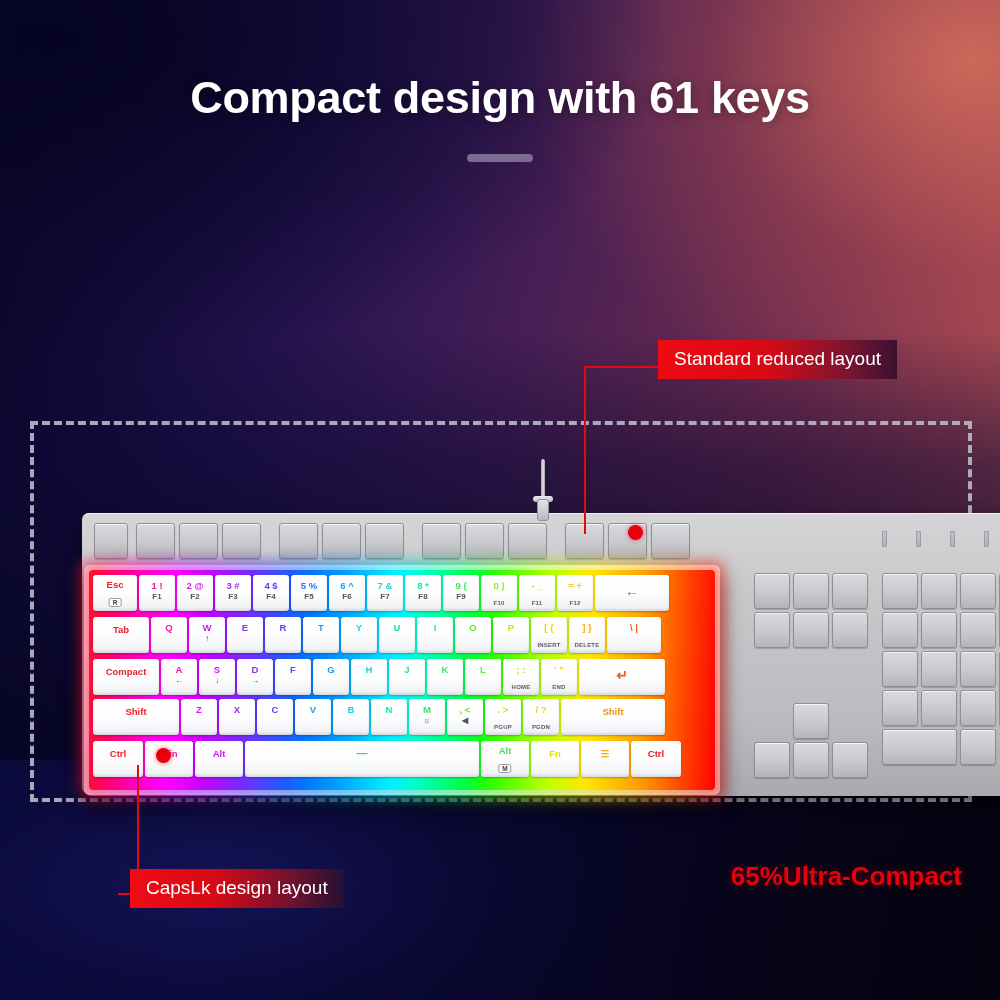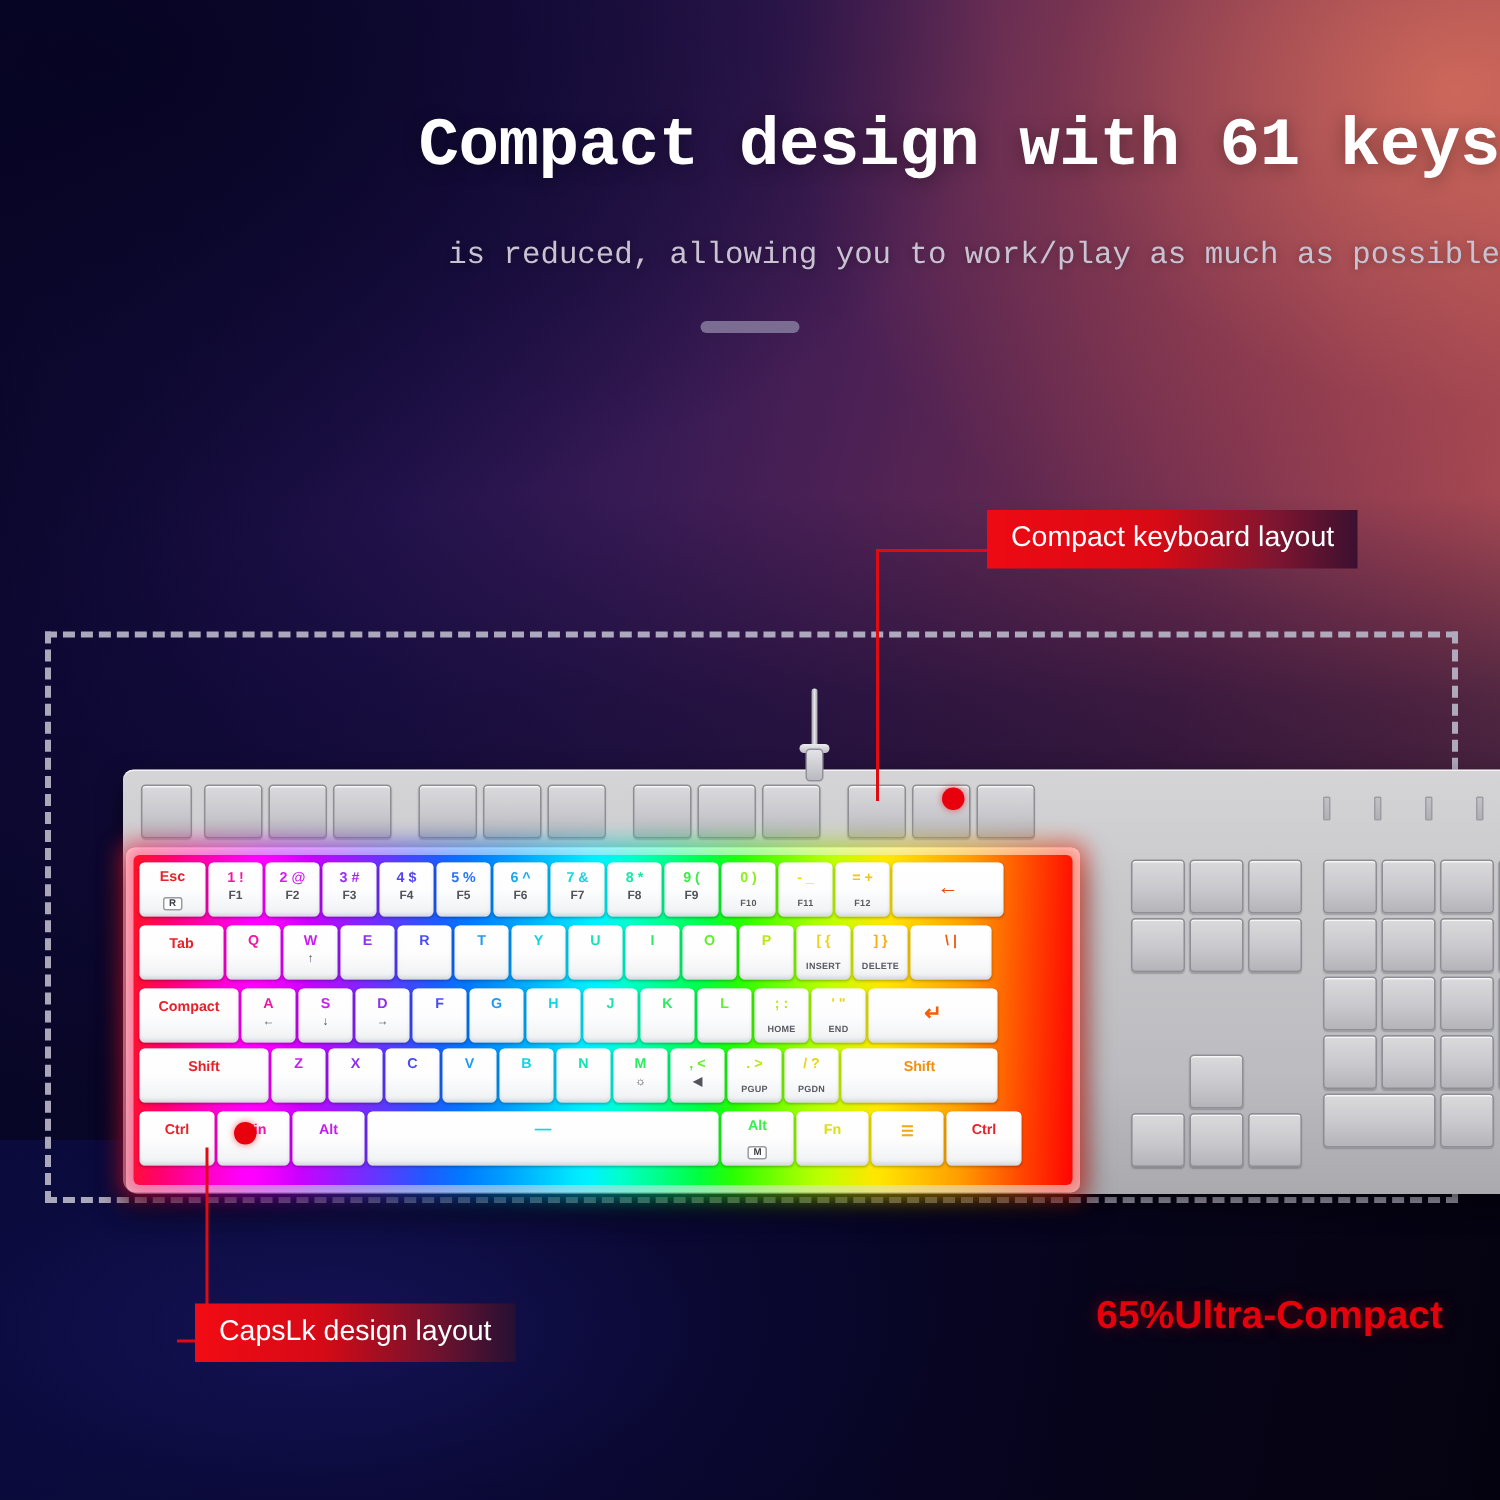--- a/index.html
+++ b/index.html
@@ -33,21 +33,21 @@
   #bg .l5 {
     position:absolute; left:0; right:0; top:760px; bottom:0;
     background:linear-gradient(100deg, #0a0a3c 0%, #0a0936 28%, #080628 55%, #060417 78%, #050210 100%);
   }
   #bg .l6 {
     position:absolute; left:0; right:0; top:700px; bottom:0;
     background:radial-gradient(ellipse 520px 230px at 22% 62%, rgba(28,26,110,.55) 0%, rgba(16,14,70,.22) 50%, rgba(0,0,0,0) 80%);
   }
 
   
-  #header { position:absolute; left:0; right:0; top:72px; text-align:right; z-index:5;font-family:Liberation Mono, monospace; }
+  #header { position:absolute; left:0; right:0; top:72px; text-align:center; z-index:5; }
   #title {
     font-size:45px; font-weight:bold; color:#ffffff; letter-spacing:-.3px;
     text-shadow:0 2px 12px rgba(0,0,0,.35);
   }
   #subtitle {
     margin-top:30px; font-size:20.5px; color:#c9c2d2; line-height:1.76;
     font-weight:400; text-shadow:0 1px 6px rgba(0,0,0,.3);
   }
   #divider {
     width:66px; height:8px; border-radius:4px; background:#7b6d92;
@@ -185,21 +185,20 @@
   <div class="l2"></div>
   <div class="l3"></div>
   <div class="l4"></div>
   <div class="l5"></div>
   <div class="l6"></div>
 </div>
 
 <div id="header">
   <div id="title">Compact design with 61 keys</div>
   <div id="subtitle">
-    <div>is reduced, allowing you to work/play as much as possible</div>
   </div>
   <div id="divider"></div>
 </div>
 
 <div id="dash-frame"></div>
 
 <div id="kb-area">
 
   <div id="grey-kb">
       <div class="gk" style="left: 12px; top: 10px; width: 34px; height: 36px;"></div>
@@ -481,20 +480,20 @@
             <div class="word" style="color:#e8202a">Ctrl</div>
           </div>
         </div>
       </div>
   </div>
 </div>
 
 <div class="cline" style="left:584px; top:367px; width:2px; height:167px;"></div>
 <div class="cline" style="left:584px; top:366px; width:76px; height:2px;"></div>
 <div class="cdot" style="left:628px; top:525px;"></div>
-<div class="callout" id="callout-standard">Compact keyboard layout</div>
+<div class="callout" id="callout-standard">Standard reduced layout</div>
 
 <div class="cline" style="left:137px; top:765px; width:2px; height:129px;"></div>
 <div class="cline" style="left:118px; top:893px; width:22px; height:2px;"></div>
 <div class="cdot" style="left:156px; top:748px;"></div>
 <div class="callout" id="callout-compact">CapsLk design layout</div>
 
 <div id="badge">65%Ultra-Compact</div>
 
 </body></html>

